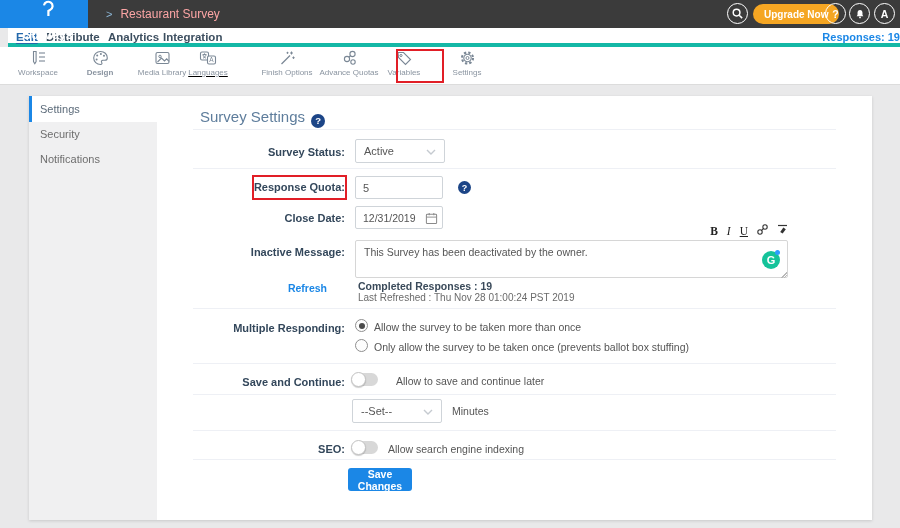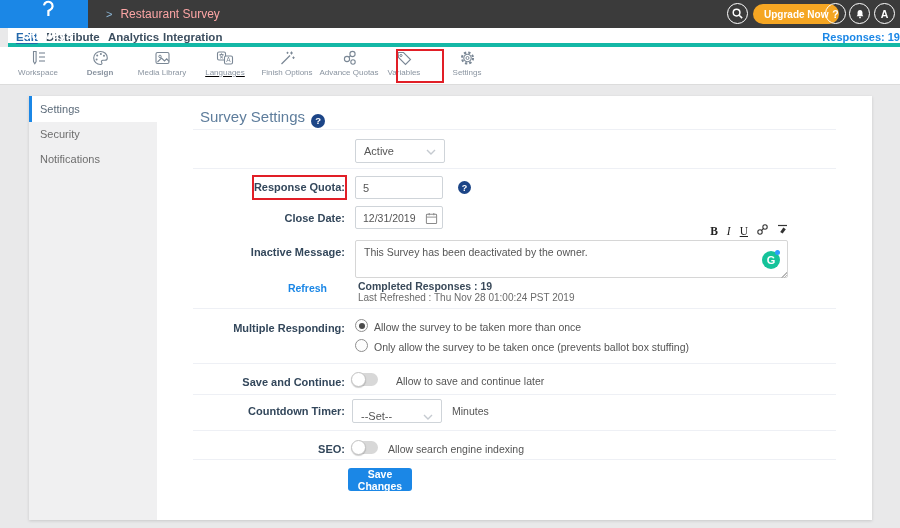--- a/index.html
+++ b/index.html
@@ -165,21 +165,21 @@
     <span>
         <svg width="17" height="16" viewBox="0 0 17 16">
           <rect x="2" y="2.5" width="13" height="11" rx="1.5" fill="none" stroke="#7a8795" stroke-width="1.1"></rect>
           <circle cx="6" cy="6.4" r="1.2" fill="none" stroke="#7a8795" stroke-width="1"></circle>
           <path d="M3.5 12 l4-4 3 3 2.2-2.2 2.3 2.6" fill="none" stroke="#7a8795" stroke-width="1.1"></path>
         </svg>
       </span>
     <span class="tool-label">Media Library</span>
   </div>
 
-  <div class="tool-item" style="left:193px;text-decoration:underline;">
+  <div class="tool-item" style="left:176px;text-decoration:underline;">
     <span>
         <svg width="18" height="16" viewBox="0 0 18 16">
           <rect x="1.5" y="2" width="8" height="8" rx="1.5" fill="#fff" stroke="#7a8795" stroke-width="1.1"></rect>
           <line x1="3.5" y1="4.6" x2="7.5" y2="4.6" stroke="#7a8795" stroke-width="1"></line>
           <line x1="5.5" y1="3.4" x2="5.5" y2="5" stroke="#7a8795" stroke-width="1"></line>
           <path d="M4 8.2 c1.6-.7 2.8-2 3-3.4 M7 8.2 c-1.6-.7-2.6-1.8-3-3.2" fill="none" stroke="#7a8795" stroke-width=".9"></path>
           <rect x="8.5" y="6" width="8" height="8" rx="1.5" fill="#fff" stroke="#7a8795" stroke-width="1.1"></rect>
           <text x="12.5" y="12.3" font-size="6.5" font-family="Liberation Sans, sans-serif" fill="#7a8795" text-anchor="middle">A</text>
         </svg>
       </span>
@@ -256,20 +256,21 @@
       <div class="side-item active">Settings</div>
       <div class="side-item">Security</div>
       <div class="side-item">Notifications</div>
     </div>
 
     <div class="page-title">
       <span>Survey Settings</span><span class="help-dot">?</span>
     </div>
     <div class="hr" style="top:33px;"></div>
 
+    <div class="flabel" style="top:50px;">Survey Status:</div>
     <div class="ctl-select" style="left:326px; top:43px; width:90px;">
       <span>Active</span>
       <span class="chev"><svg width="10" height="6" viewBox="0 0 10 6">
             <polyline points="1,1 5,5 9,1" fill="none" stroke="#c5cad0" stroke-width="1.4"></polyline>
           </svg></span>
     </div>
     <div class="hr" style="top:72px;"></div>
 
     <div class="redbox" style="left:223px; top:79px; width:95px; height:25px;"></div>
     <div class="flabel" style="top:85px;">Response Quota:</div>
@@ -320,22 +321,21 @@
     <div class="opt-text" style="left:345px; top:245px;">Only allow the survey to be taken once (prevents ballot box stuffing)</div>
     <div class="hr" style="top:267px;"></div>
 
     <div class="flabel" style="top:280px;">Save and Continue:</div>
     <div class="toggle" style="left:323px; top:277px;">
         <span class="knob"></span>
       </div>
     <div class="opt-text" style="left:367px; top:279px;">Allow to save and continue later</div>
     <div class="hr" style="top:298px;"></div>
 
-    <div class="flabel" style="top:309px;">Countdown Timer:</div>
-    <div class="ctl-select" style="left:323px; top:303px; width:90px;align-items:flex-end;">
+    <div class="ctl-select" style="left:323px; top:303px; width:90px;">
       <span>--Set--</span>
       <span class="chev"><svg width="10" height="6" viewBox="0 0 10 6">
             <polyline points="1,1 5,5 9,1" fill="none" stroke="#c5cad0" stroke-width="1.4"></polyline>
           </svg></span>
     </div>
     <div class="opt-text" style="left:423px; top:309px;">Minutes</div>
     <div class="hr" style="top:334px;"></div>
 
     <div class="flabel" style="top:347px;">SEO:</div>
     <div class="toggle" style="left:323px; top:345px;">

